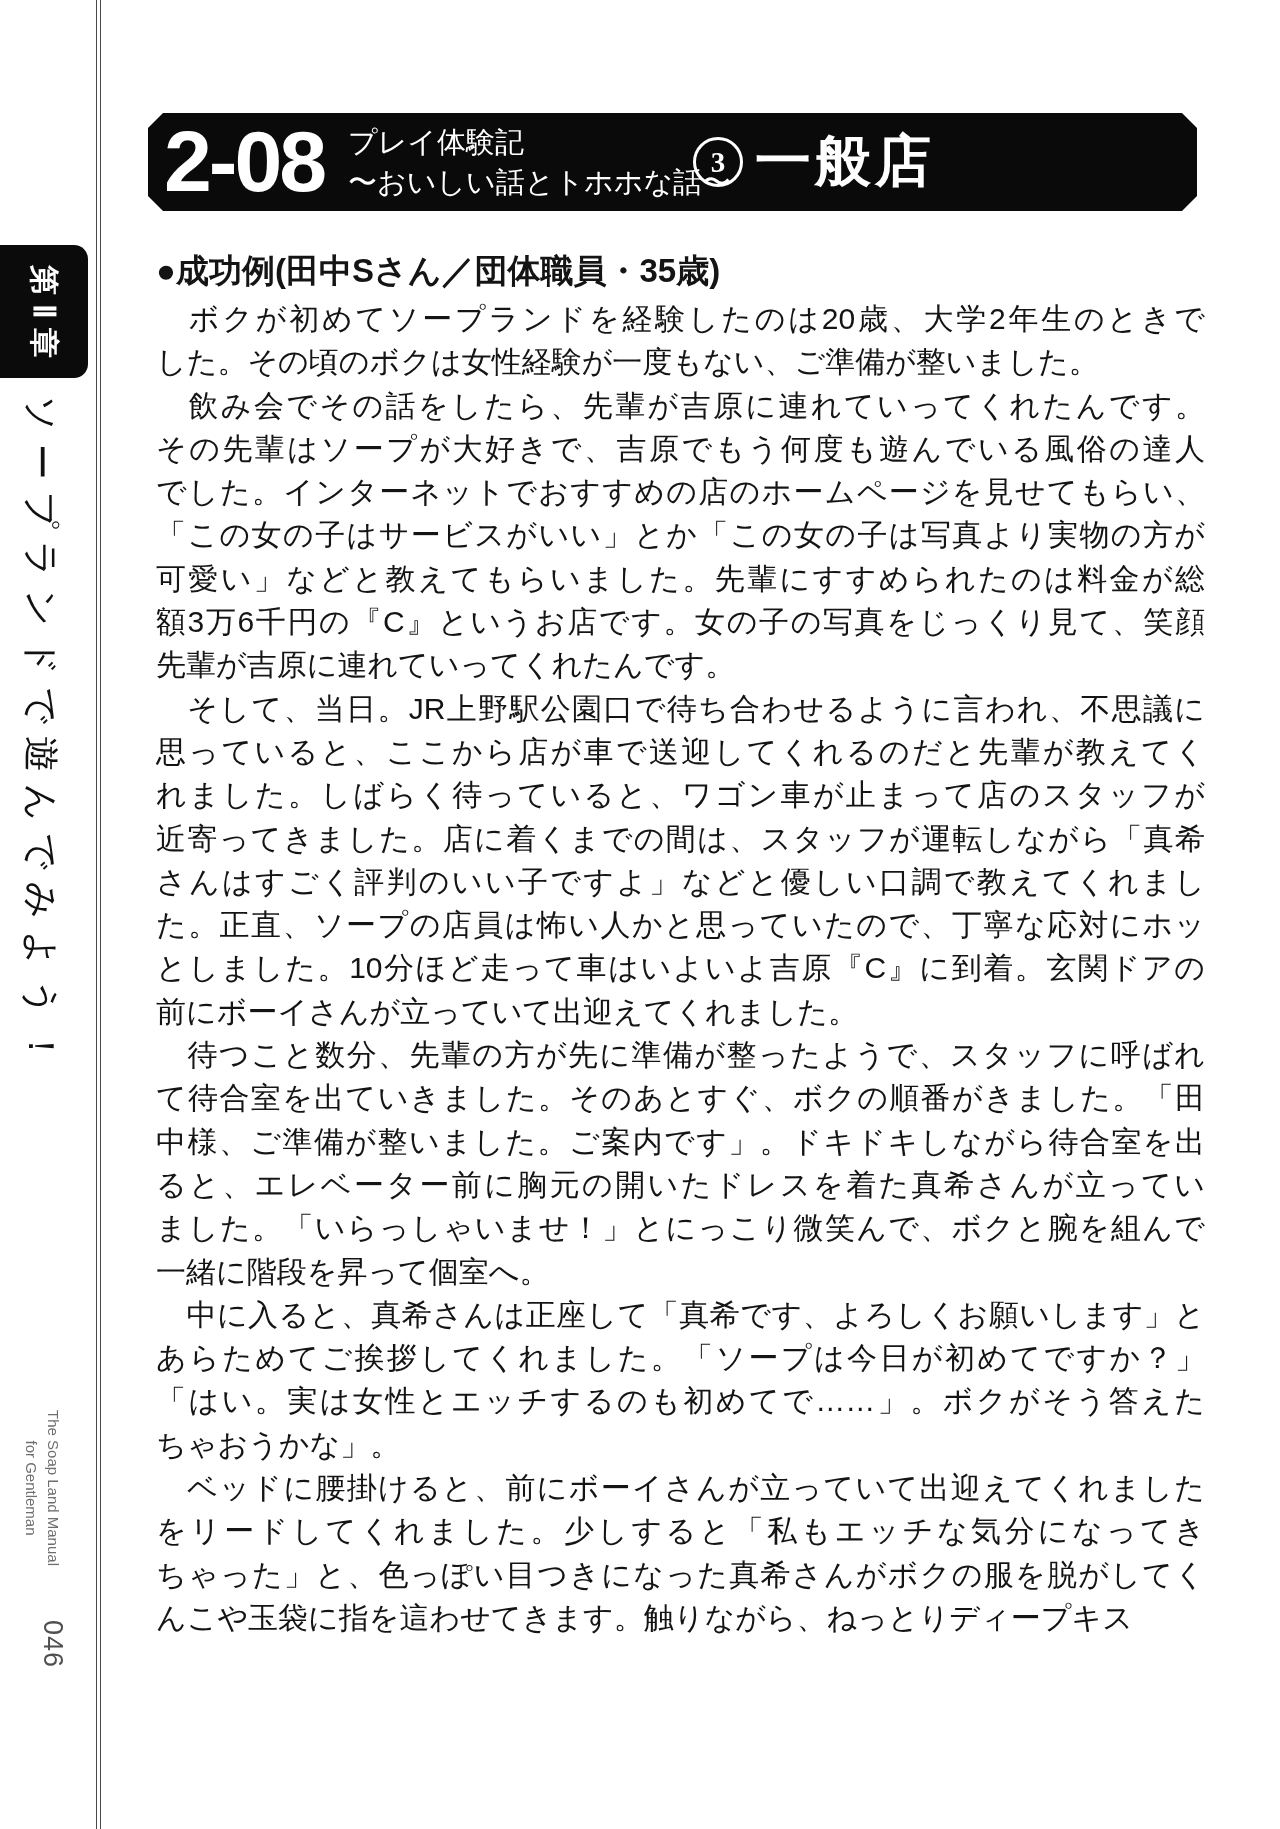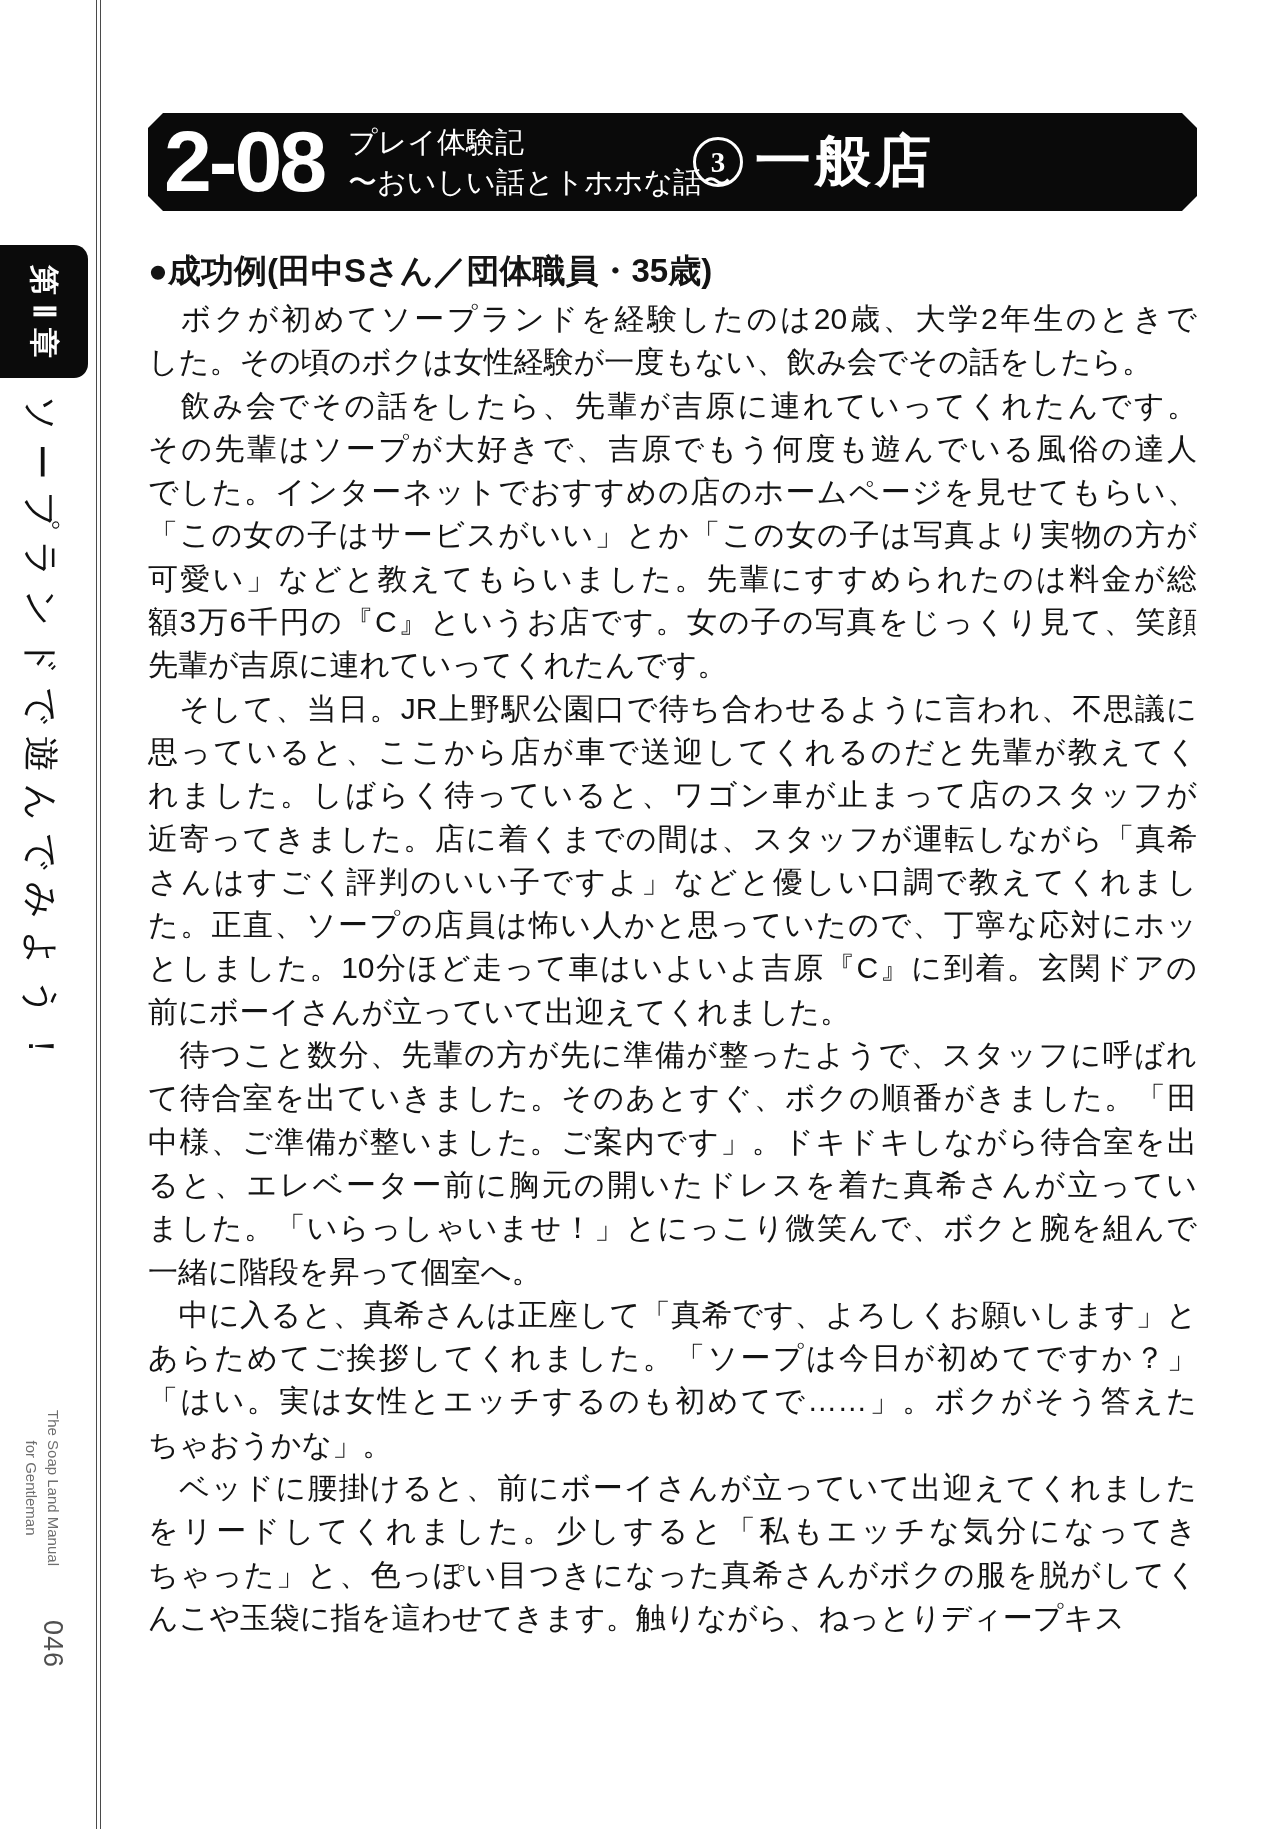--- a/index.html
+++ b/index.html
@@ -76,21 +76,21 @@
     width:44px; height:44px; border:3px solid #fff; border-radius:50%;
     display:flex; align-items:center; justify-content:center;
     font-size:29px; font-weight:bold; font-family:"Liberation Serif", serif;
   }
   .cat {
     font-family:"Liberation Serif", serif; font-weight:bold;
     font-size:56px; letter-spacing:4px;
   }
 
   
-  .article { position:absolute; left:148px; top:248px; width:1049px; }
+  .article { position:absolute; left:156px; top:248px; width:1049px; }
   .headline {
     font-size:33px; font-weight:bold; line-height:45px; margin:0 0 4px 0;
     white-space:nowrap;
   }
   .para { margin:0; }
   .tl {
     font-size:30px; line-height:43.3px; white-space:nowrap;
     text-align:justify; text-align-last:justify; text-justify:inter-character;
     font-feature-settings:"halt" 1;
   }
@@ -126,21 +126,21 @@
       <span class="circle3">3</span>
       <span class="cat">一般店</span>
     </span>
   </div>
 
   <div class="article">
     <h2 class="headline">●成功例(田中Sさん／団体職員・35歳)</h2>
     <div>
         <div class="para">
           <div class="tl">　ボクが初めてソープランドを経験したのは20歳、大学2年生のときで</div>
-          <div class="tl tl-last">した。その頃のボクは女性経験が一度もない、飲み会でその話をしたら。</div>
+          <div class="tl tl-last">した。その頃のボクは女性経験が一度もない、ご準備が整いました。</div>
         </div>
         <div class="para">
           <div class="tl">　飲み会でその話をしたら、先輩が吉原に連れていってくれたんです。</div>
           <div class="tl">その先輩はソープが大好きで、吉原でもう何度も遊んでいる風俗の達人</div>
           <div class="tl">でした。インターネットでおすすめの店のホームページを見せてもらい、</div>
           <div class="tl">「この女の子はサービスがいい」とか「この女の子は写真より実物の方が</div>
           <div class="tl">可愛い」などと教えてもらいました。先輩にすすめられたのは料金が総</div>
           <div class="tl">額3万6千円の『C』というお店です。女の子の写真をじっくり見て、笑顔</div>
           <div class="tl tl-last">先輩が吉原に連れていってくれたんです。</div>
         </div>

